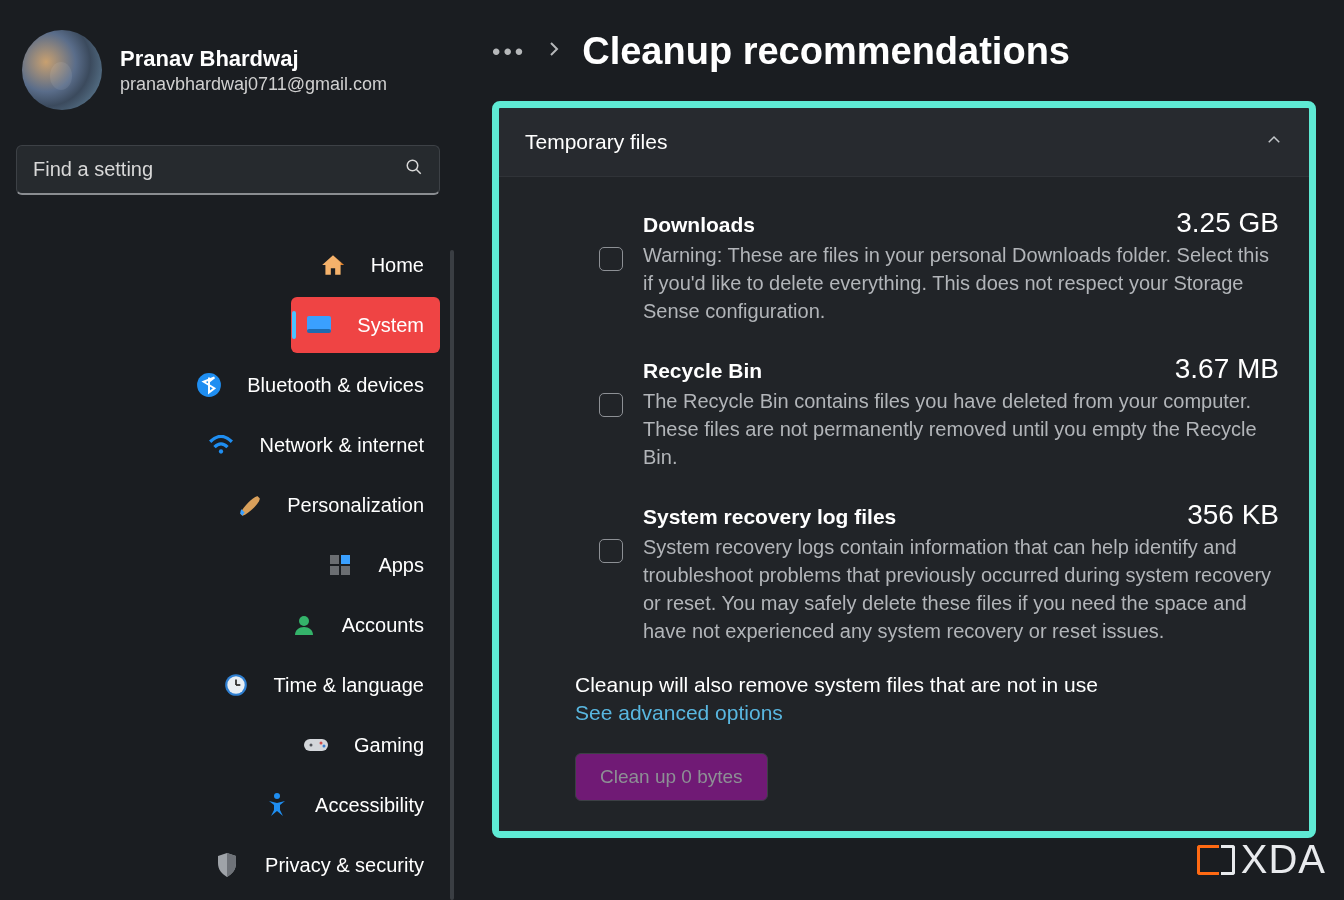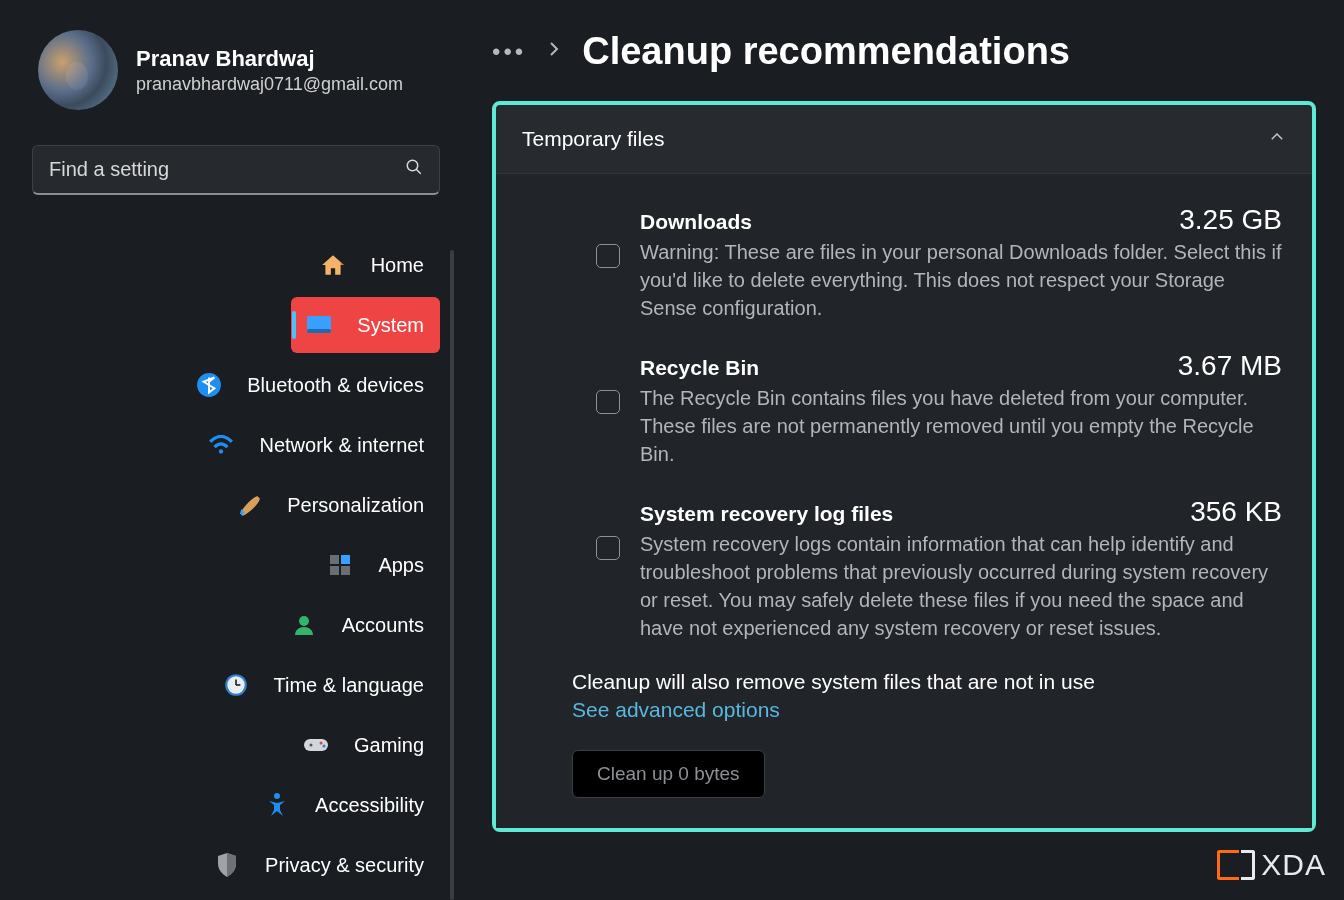--- a/index.html
+++ b/index.html
@@ -8,21 +8,21 @@
     background: #1a1d21;
     color: #ffffff;
     width: 1344px;
     height: 900px;
     overflow: hidden;
     display: flex;
   }
   .sidebar {
     width: 464px;
     height: 100%;
-    padding: 30px 24px 0 32px;
+    padding: 30px 24px 0 16px;
     position: relative;
   }
   .profile {
     display: flex;
     align-items: center;
     gap: 18px;
     margin-bottom: 35px;
     margin-left: 6px;
   }
   .avatar {
@@ -94,21 +94,21 @@
   }
   .breadcrumb {
     display: flex; align-items: center; gap: 22px;
     margin-bottom: 28px;
   }
   .ellipsis { color: #b6b8ba; font-size: 24px; letter-spacing: 3px; cursor:pointer; }
   .bc-sep { color: #b6b8ba; font-size: 18px; }
   .page-title { font-size: 38px; font-weight: 600; }
   .card {
     background: #272a2f;
-    border: 4px solid #5eead4;
+    border: 7px solid #5eead4;
     border-radius: 8px;
   }
   .card-header {
     display: flex; justify-content: space-between; align-items: center;
     padding: 22px 26px;
     border-bottom: 1px solid #303338;
     cursor:pointer;
   }
   .card-header-title { font-size: 21px; }
   .chev-up svg { width: 18px; height: 18px; }
@@ -124,33 +124,33 @@
   }
   .item-body { flex: 1; }
   .item-title-row { display: flex; justify-content: space-between; align-items: baseline; gap: 17px; }
   .item-title { font-size: 21px; font-weight: 600; }
   .item-size { font-size: 28px; margin-right:4px; }
   .item-desc { font-size: 20px; color: #b2b5b9; line-height: 1.4; margin-top: 2px; }
   .footer-note { font-size: 21px; margin-top: 12px; margin-left: -24px;}
   .adv-link { color: #59b7e0; font-size: 21px; margin-top: 4px; margin-left: -24px; cursor:pointer; display:inline-block;}
   .clean-btn {
     margin-top: 28px; margin-left: -24px;
-    background: #000000;
+    background: #701a75;
     border: 1px solid #3c4045;
     border-radius: 6px;
     padding: 12px 24px;
     color: #8d9095;
     font-size: 19px;
     cursor: not-allowed;
   }
   .xda {
     position: absolute;
     right: 18px; bottom: 18px;
     display: flex; align-items: center; gap: 6px;
-    font-size: 30px; font-weight: 500;
+    font-size: 40px; font-weight: 500;
     color: #e8eaed;
     letter-spacing: 1px;
   }
   .xda .bracket{
     width:22px; height:30px;
     border: 3.5px solid #ff6a13;
     border-right:none;
     border-radius: 3px 0 0 3px;
   }
   .xda .bracket2{

